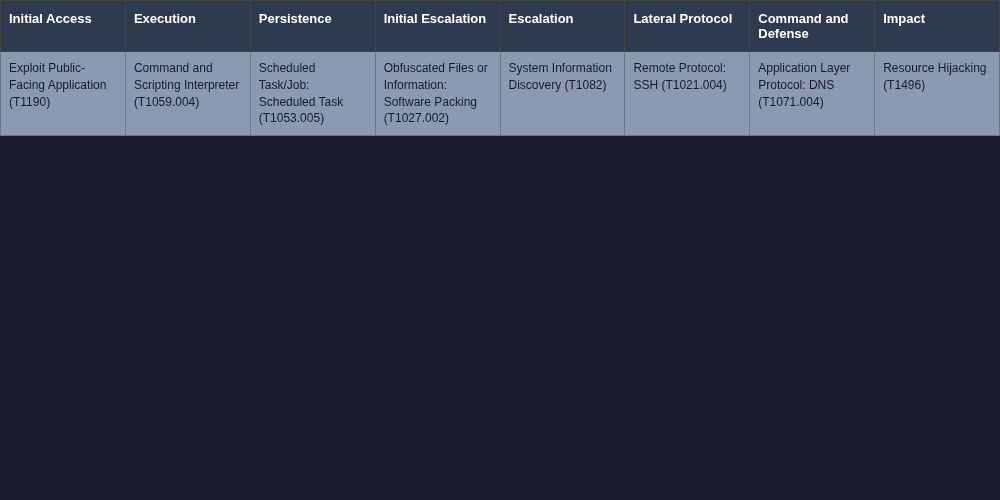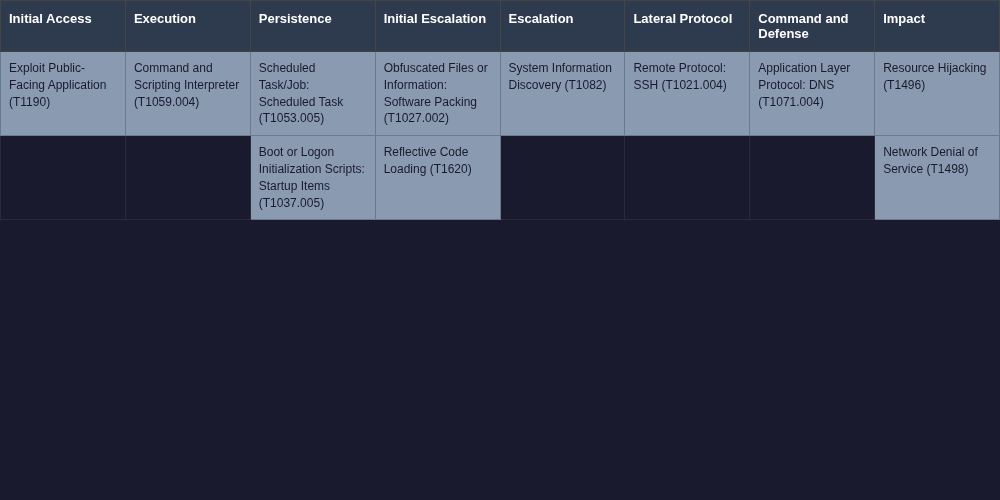--- a/index.html
+++ b/index.html
@@ -67,24 +67,14 @@
       <tr>
         <td><span class="cell-text">Exploit Public-Facing Application (T1190)</span></td>
         <td><span class="cell-text">Command and Scripting Interpreter (T1059.004)</span></td>
         <td><span class="cell-text">Scheduled Task/Job: Scheduled Task (T1053.005)</span></td>
         <td><span class="cell-text">Obfuscated Files or Information: Software Packing (T1027.002)</span></td>
         <td><span class="cell-text">System Information Discovery (T1082)</span></td>
         <td><span class="cell-text">Remote Protocol: SSH (T1021.004)</span></td>
         <td><span class="cell-text">Application Layer Protocol: DNS (T1071.004)</span></td>
         <td><span class="cell-text">Resource Hijacking (T1496)</span></td>
       </tr>
-      <tr>
-        <td class="empty"></td>
-        <td class="empty"></td>
-        <td><span class="cell-text">Boot or Logon Initialization Scripts: Startup Items (T1037.005)</span></td>
-        <td><span class="cell-text">Reflective Code Loading (T1620)</span></td>
-        <td class="empty"></td>
-        <td class="empty"></td>
-        <td class="empty"></td>
-        <td><span class="cell-text">Network Denial of Service (T1498)</span></td>
-      </tr>
     </tbody>
 </table>
 
 </body></html>

